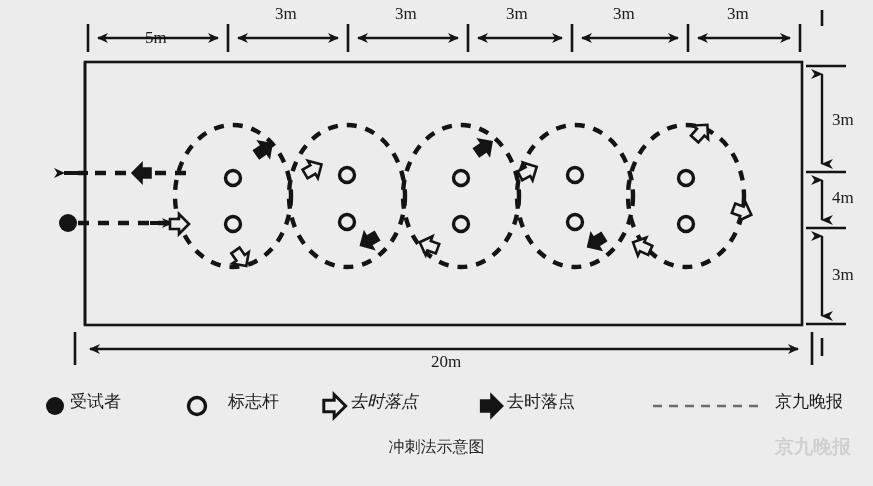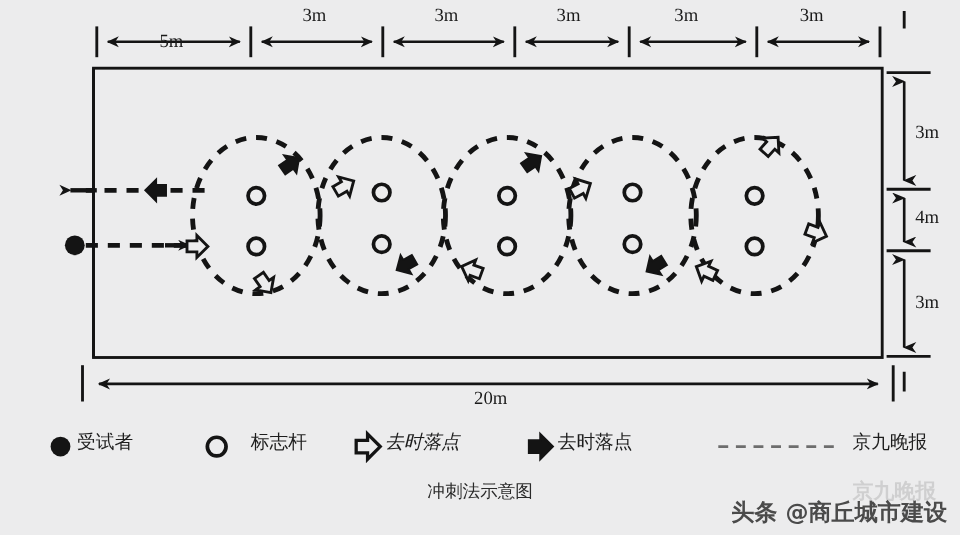--- a/index.html
+++ b/index.html
@@ -199,15 +199,14 @@
       <span class="legend-text">去时落点</span>
     </div>
     <div class="legend-item" style="left:775px;top:0;">
       <span class="legend-text">京九晚报</span>
     </div>
   </div>
 
   <div class="caption">冲刺法示意图</div>
 
   <div class="watermark-ghost">京九晚报</div>
-  <div class="watermark">头条 @商丘城市建设</div>
 
 </div>
 
 </body></html>

